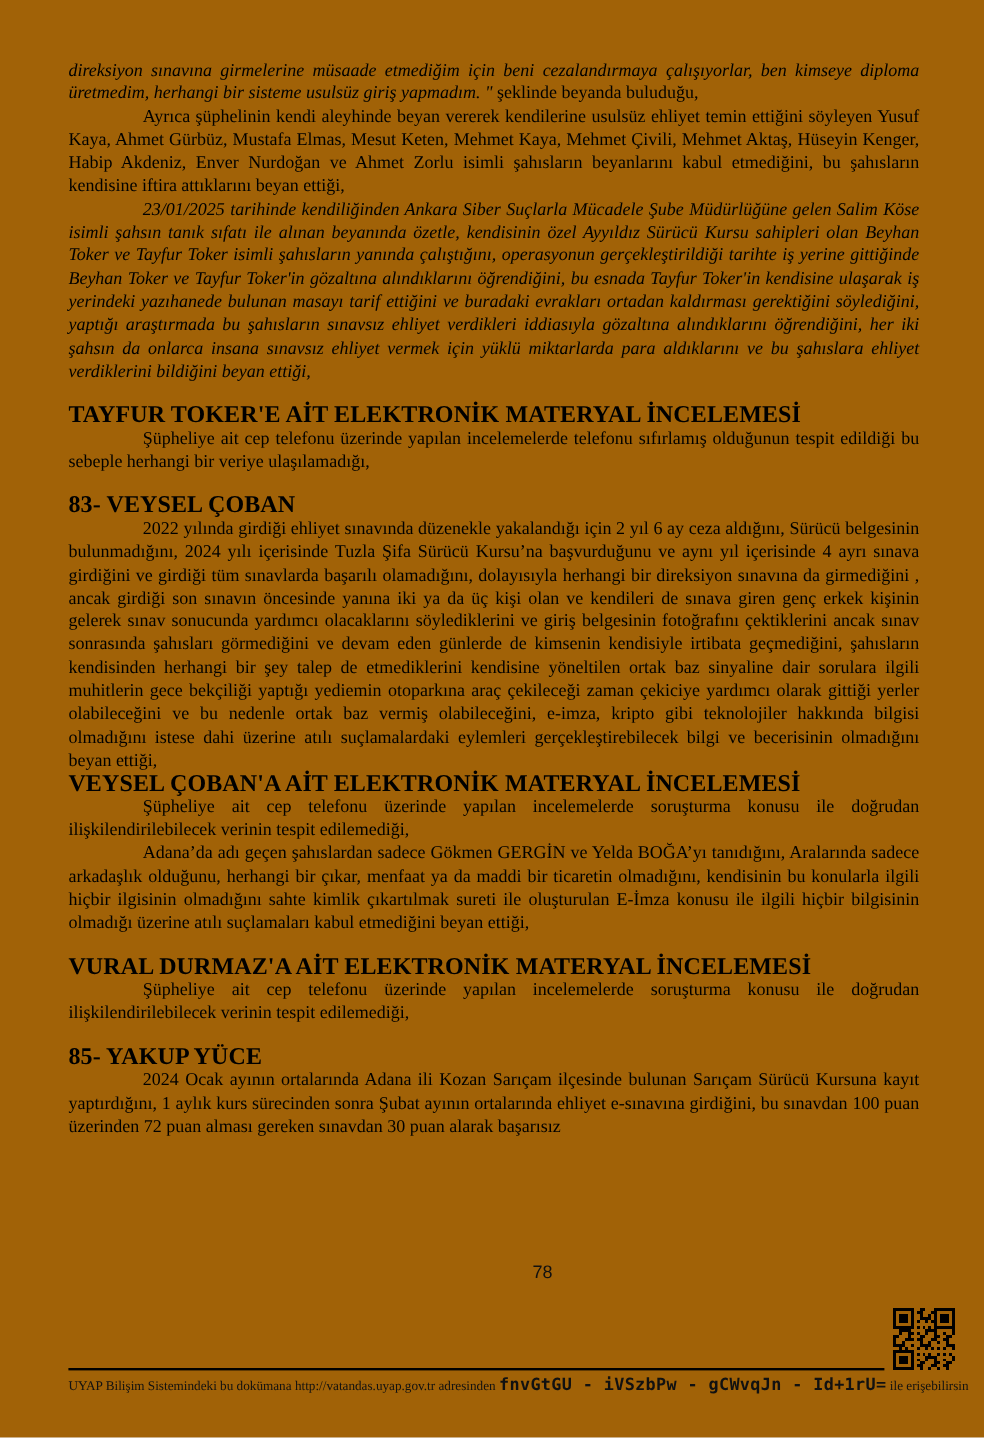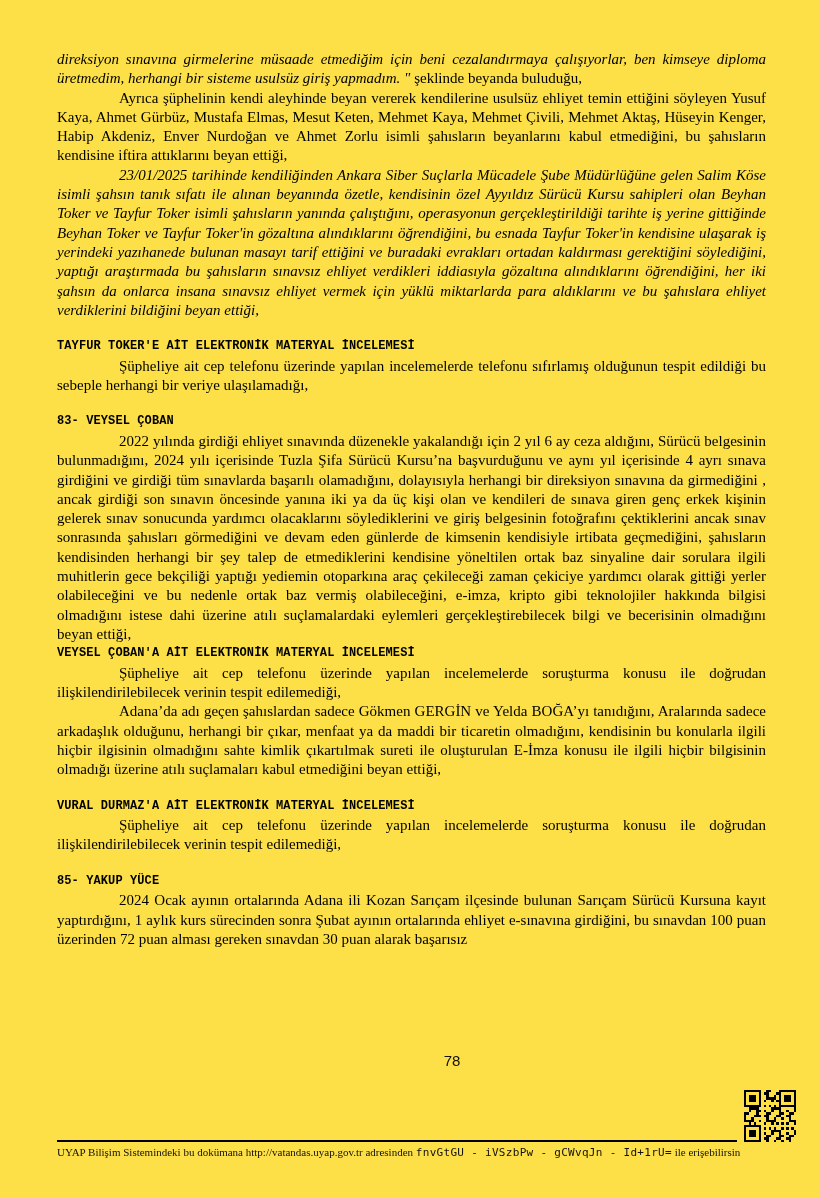--- a/index.html
+++ b/index.html
@@ -1,30 +1,30 @@
 <!DOCTYPE html>
 <html lang="tr"><head>
 <meta charset="utf-8">
 <style>
   html,body { margin:0; padding:0; background:#e8e8e8; }
   .page {
     position:relative; width:820px; height:1198px; margin:0 auto;
-    background:#fde047; color:#000;
+    background:#a16207; color:#000;
     font-family:"Liberation Serif", serif;
     overflow:hidden;
   }
   .doc-body {
     position:absolute; left:57px; top:50px; width:709px;
     font-size:15px; line-height:19.3px; text-align:justify;
   }
   .para { margin:0; }
   .para.indent { text-indent:62px; }
   .heading {
-    margin:0; font-size:12px; font-weight:bold; line-height:19.6px;
-    text-align:left; letter-spacing:0.1px;font-family:Liberation Mono, monospace;
+    margin:0; font-size:20px; font-weight:bold; line-height:19.6px;
+    text-align:left; letter-spacing:0.1px;
   }
   .heading.gap { margin-top:17px; }
   .run-normal { font-style:normal; font-weight:inherit; }
   .run-italic { font-style:italic; }
   .run-bold { font-weight:bold; }
   .run-bold-italic { font-weight:bold; font-style:italic; }
   .page-number {
     position:absolute; top:1052px; left:0; width:100%;
     text-align:center; font-family:"Liberation Sans", sans-serif;
     font-size:15px; color:#111;padding-left:42px;
@@ -36,21 +36,21 @@
   .footer-rule {
     position:absolute; left:57px; top:1140px; width:680px; height:2px;
     background:#000;
   }
   .footer-text {
     position:absolute; left:57px; top:1146px; width:700px;
     font-size:11px; color:#111; white-space:nowrap;
   }
   .footer-text .code {
     font-family:"DejaVu Sans Mono", monospace;
-    font-size:11px; font-weight:normal; letter-spacing:0.3px;
+    font-size:14px; font-weight:bold; letter-spacing:0.3px;
   }
 </style>
 </head>
 <body>
 
 <div class="page">
 
   <main class="doc-body" id="doc-body">
       <p class="para"><span class="run-italic">direksiyon sınavına girmelerine müsaade etmediğim için beni cezalandırmaya çalışıyorlar, ben kimseye diploma üretmedim, herhangi bir sisteme usulsüz giriş yapmadım. " </span><span class="run-normal">şeklinde beyanda buluduğu,</span></p>
       <p class="para indent"><span class="run-normal">Ayrıca şüphelinin kendi aleyhinde beyan vererek kendilerine usulsüz ehliyet temin ettiğini söyleyen Yusuf Kaya, Ahmet Gürbüz,  Mustafa Elmas, Mesut Keten, Mehmet Kaya, Mehmet Çivili, Mehmet Aktaş, Hüseyin Kenger, Habip Akdeniz, Enver Nurdoğan ve Ahmet Zorlu isimli şahısların beyanlarını kabul etmediğini, bu şahısların kendisine iftira attıklarını beyan ettiği,</span></p>

